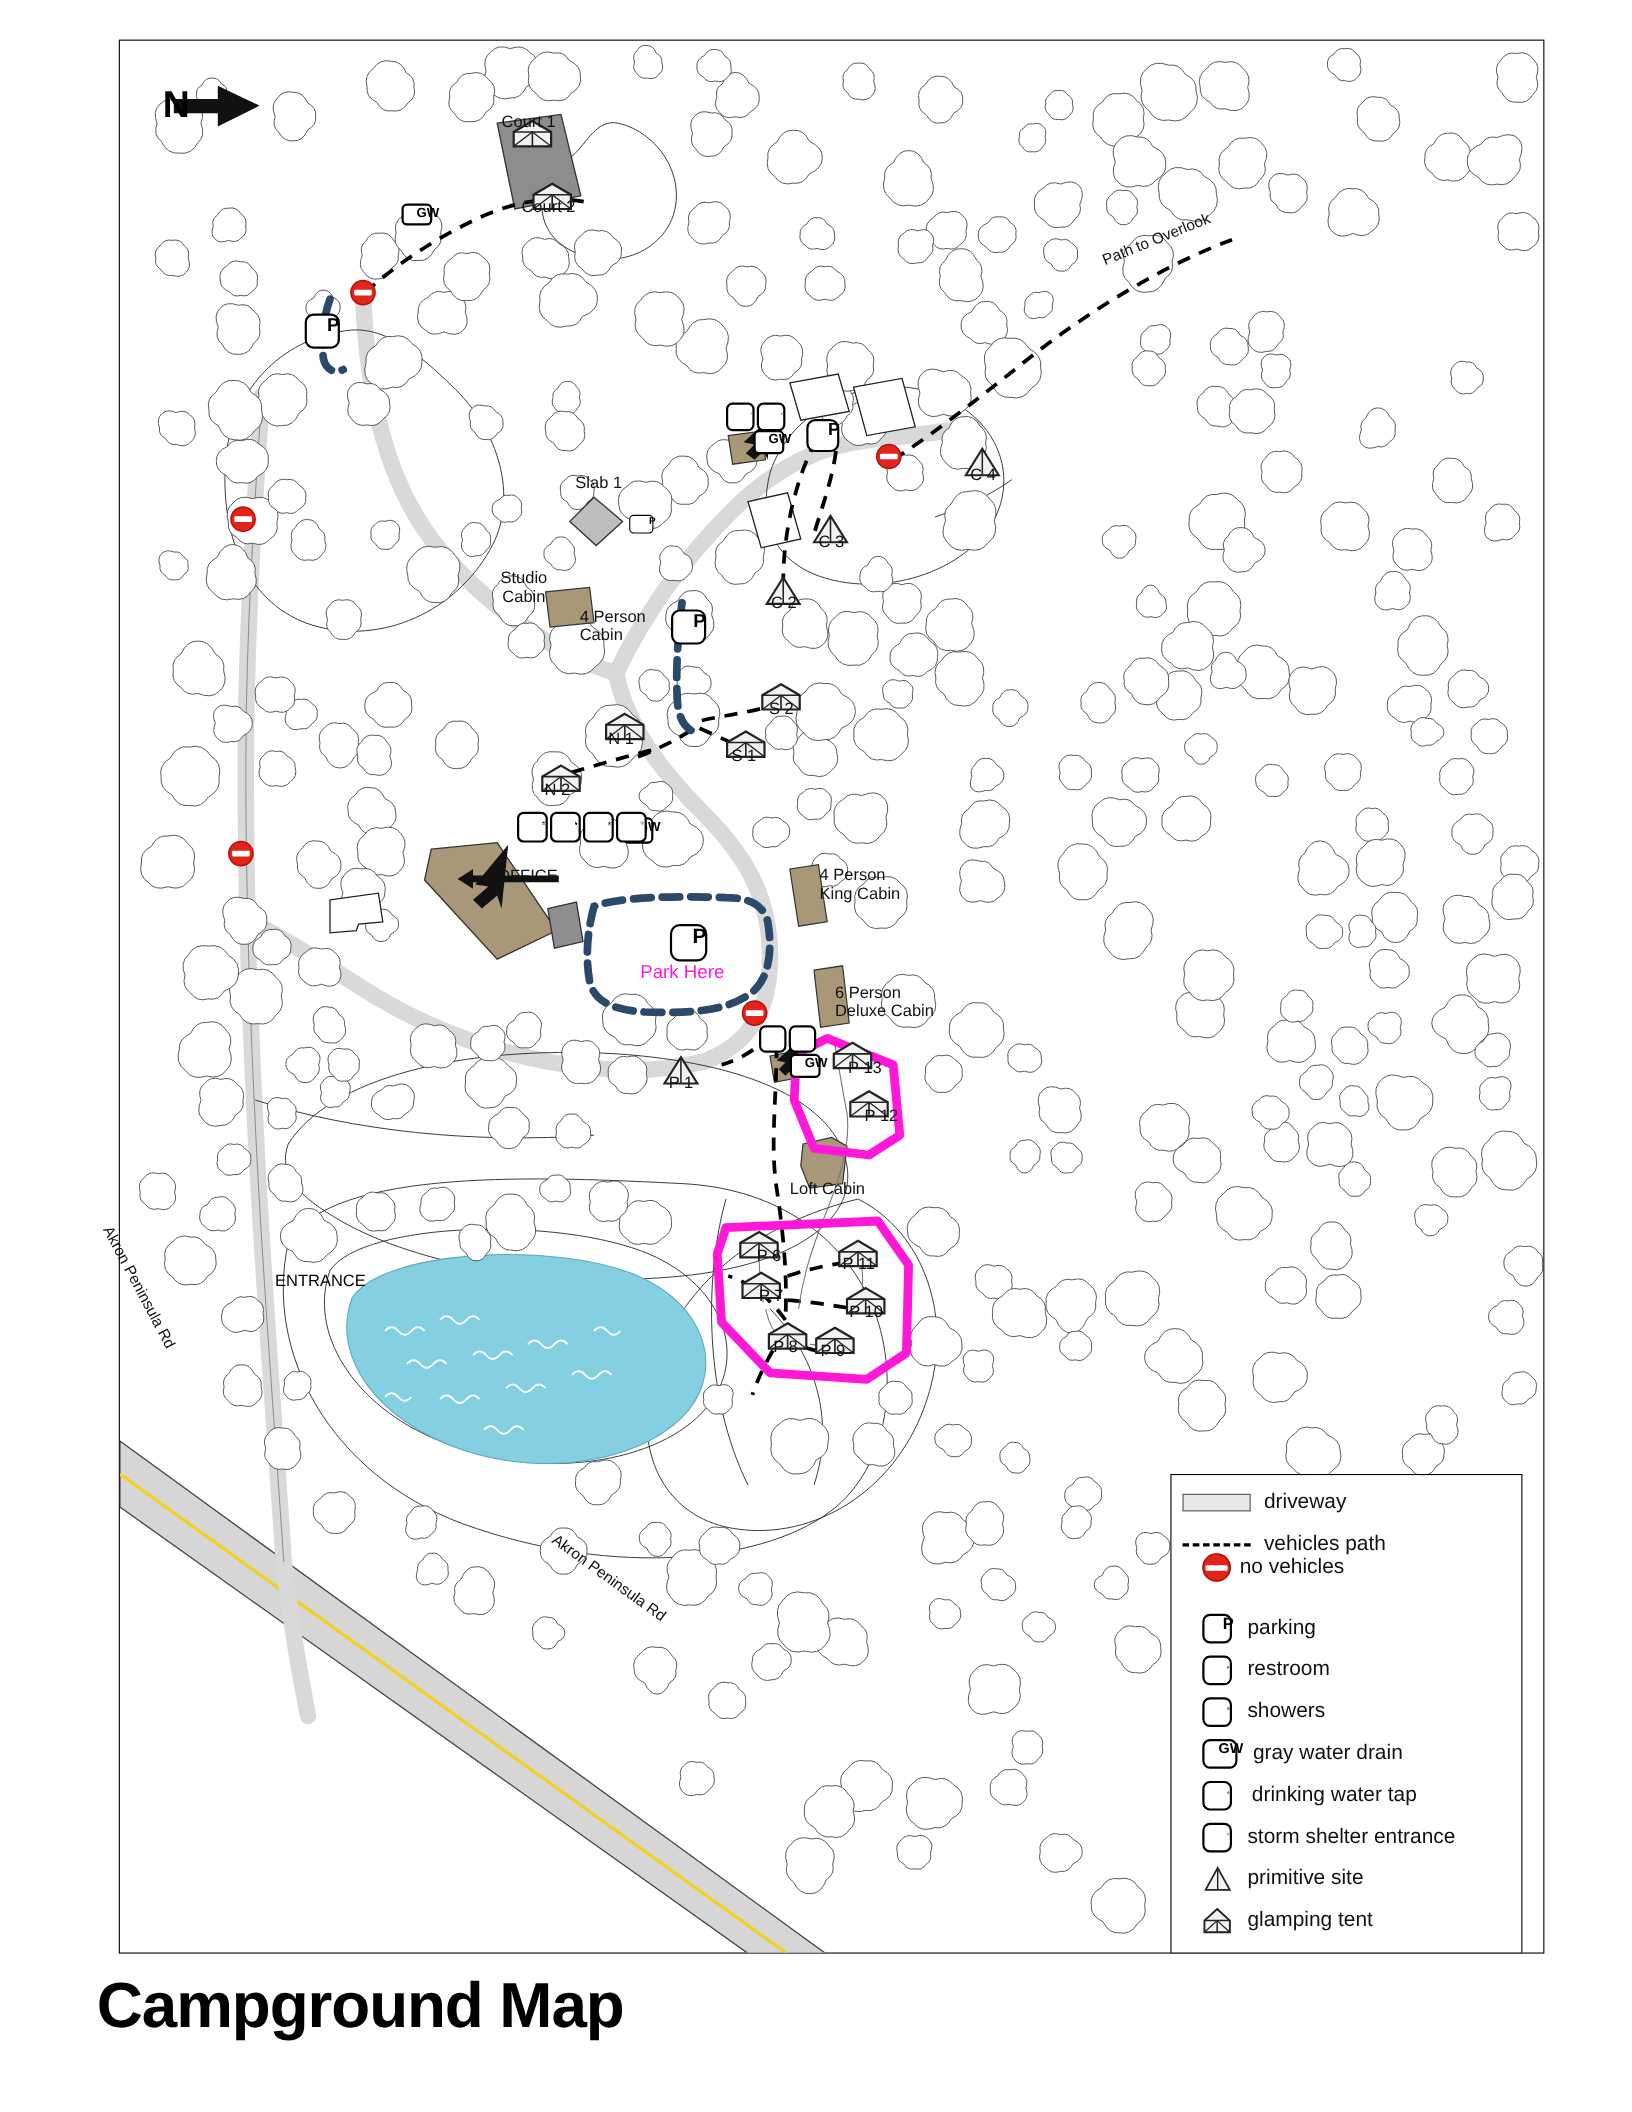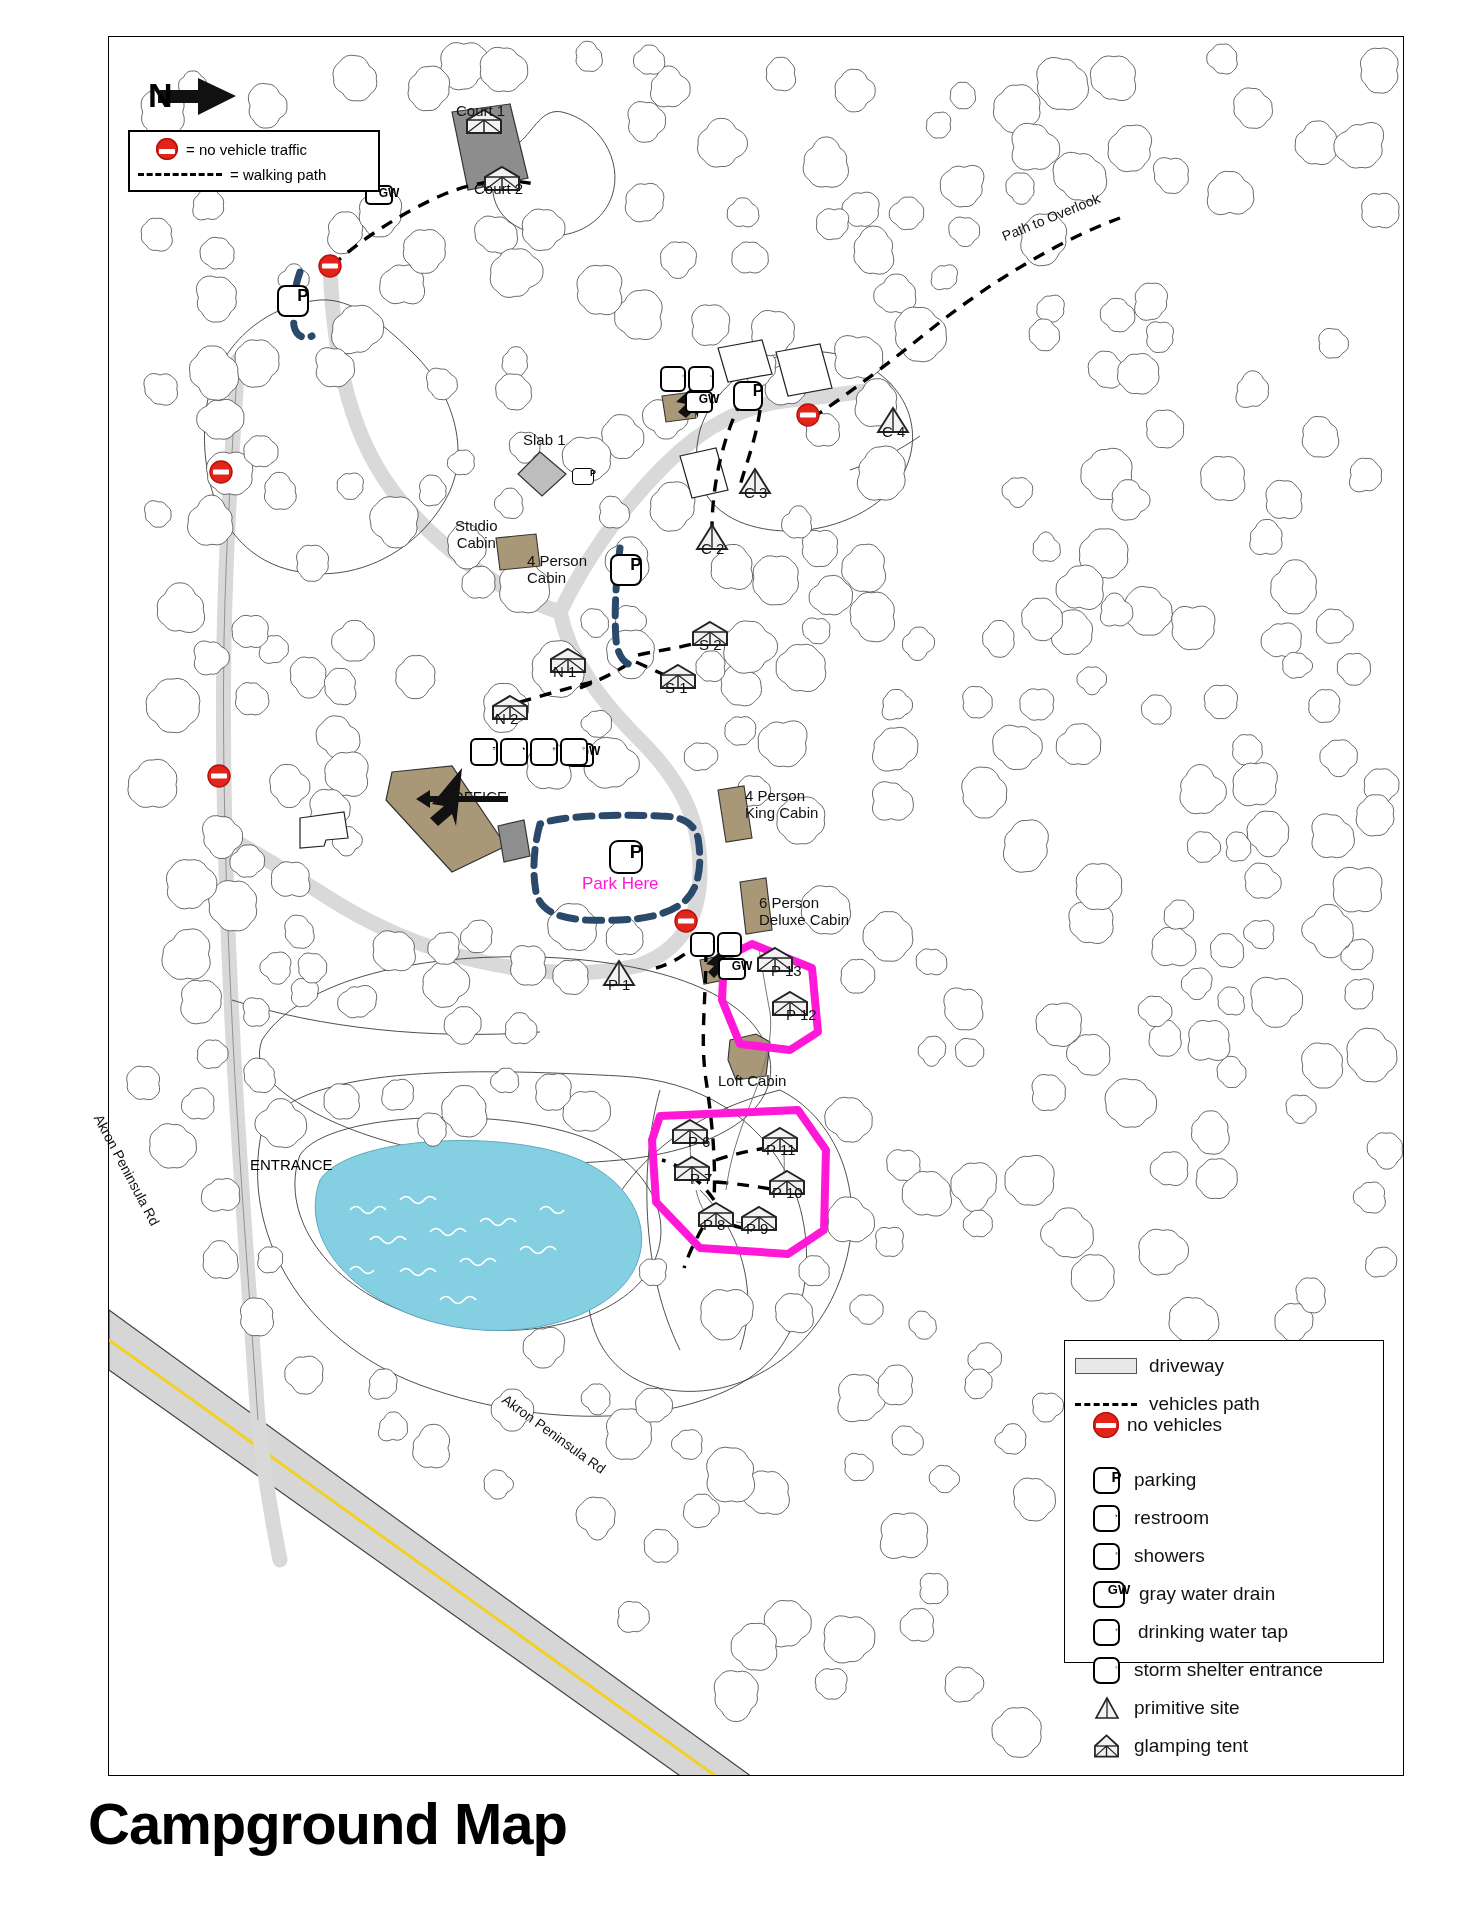--- a/index.html
+++ b/index.html
@@ -6,21 +6,21 @@
   body{width:1484px;height:1920px;font-family:"Liberation Sans",sans-serif;position:relative;overflow:hidden;}
   #stage{position:absolute;left:0;top:0;width:1484px;height:1920px;}
   .mapframe{position:absolute;left:108px;top:36px;width:1296px;height:1740px;border:1px solid #000;background:#fff;box-sizing:border-box;}
   svg.layer{position:absolute;left:0;top:0;width:1484px;height:1920px;overflow:visible;}
   .lbl{position:absolute;font-family:"Liberation Sans",sans-serif;font-size:15px;color:#111;white-space:nowrap;line-height:1.12;}
   .lbl.c{text-align:center;}
   .title{position:absolute;left:88px;top:1790px;font-size:58px;font-weight:bold;letter-spacing:-1px;color:#000;font-family:"Liberation Sans",sans-serif;text-align:right;}
   .northN{position:absolute;left:148px;top:76px;font-size:34px;font-weight:bold;font-family:"Liberation Sans",sans-serif;}
   .keybox{position:absolute;left:128px;top:130px;width:252px;height:62px;border:2px solid #000;background:#fff;box-sizing:border-box;}
   .keyrow{position:absolute;font-size:15px;white-space:nowrap;}
-  .legend{position:absolute;left:1064px;top:1340px;width:320px;height:323px;border:1.5px solid #000;background:#fff;box-sizing:border-box;}
+  .legend{position:absolute;left:1064px;top:1340px;width:320px;height:436px;border:1.5px solid #000;background:#fff;box-sizing:border-box;}
   .legend .lrow{position:absolute;left:10px;height:38px;display:flex;align-items:center;gap:12px;}
   .legend .ltxt{font-size:19px;color:#111;}
   .ico{display:inline-block;position:relative;box-sizing:border-box;}
   
   .pic{width:27px;height:27px;border:2.5px solid #000;border-radius:7px;background:#fff;display:flex;align-items:flex-start;justify-content:center;font-size:13px;font-weight:bold;line-height:1;box-sizing:border-box;padding-left:20px;}
   .pic.small{width:24px;height:24px;border-radius:6px;border-width:2.2px;font-size:11.5px;}
   .pic svg{display:block;}
   .nov{width:26px;height:26px;border-radius:50%;background:#e2241b;position:relative;box-shadow:0 0 0 1.5px #b4140c inset;}
   .nov:after{content:"";position:absolute;left:3px;right:3px;top:11px;height:5px;background:#fff;border-radius:1px;}
   .drwy{width:62px;height:16px;background:#e8e8e8;border:1.4px solid #555;box-sizing:border-box;}
@@ -813,30 +813,20 @@
 
   <div class="lbl" style="left:452px;top:789px;">OFFICE</div>
   <div class="entrance" style="left:250px;top:1156px;">ENTRANCE</div>
 
   <div class="lbl" style="left:1000px;top:230px;transform:rotate(-22deg);transform-origin:left top;font-size:14px;">Path to Overlook</div>
   <div class="lbl" style="left:104px;top:1112px;transform:rotate(62deg);transform-origin:left top;font-size:14px;">Akron Peninsula Rd</div>
   <div class="lbl" style="left:508px;top:1392px;transform:rotate(36deg);transform-origin:left top;font-size:14px;">Akron Peninsula Rd</div>
 
   <div class="northN">N</div>
 
-  <div class="keybox">
-    <div class="keyrow" style="left:26px;top:6px;display:flex;align-items:center;gap:8px;">
-      <span class="nov" style="width:22px;height:22px;"></span>
-      <span>= no vehicle traffic</span>
-    </div>
-    <div class="keyrow" style="left:8px;top:34px;display:flex;align-items:center;gap:8px;">
-      <span class="dashln" style="width:84px;border-top:3px dashed #000;"></span>
-      <span>= walking path</span>
-    </div>
-  </div>
 
   <div class="legend">
     <div class="lrow" style="top:6px;">
       <span class="drwy"></span>
       <span class="ltxt">driveway</span>
     </div>
     <div class="lrow" style="top:44px;">
       <span class="dashln"></span>
       <span class="ltxt">vehicles path</span>
     </div>

